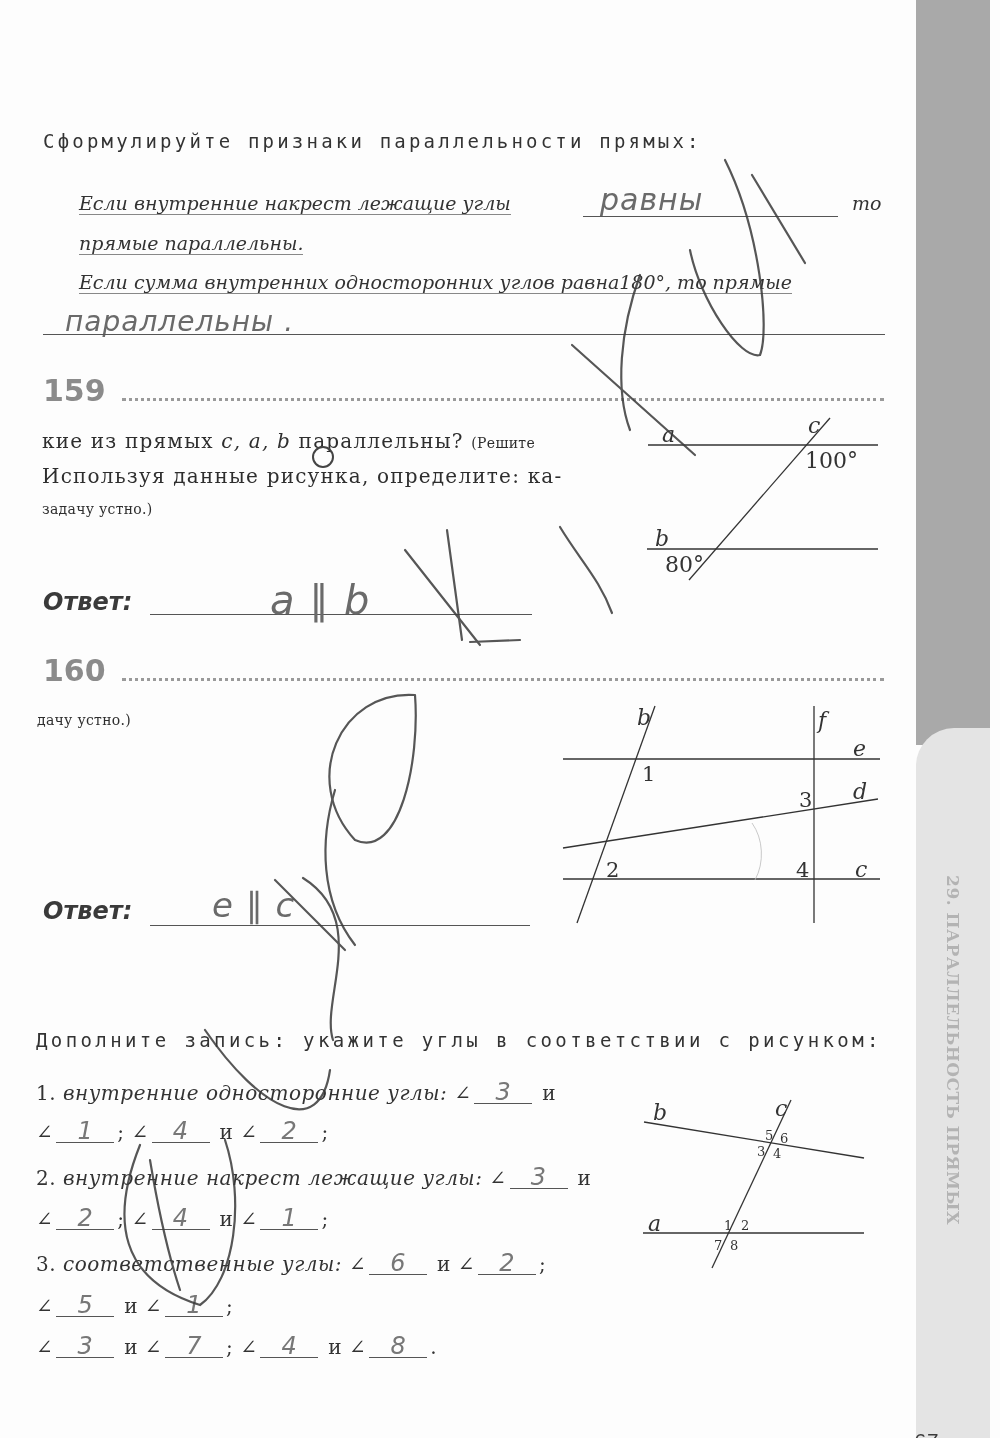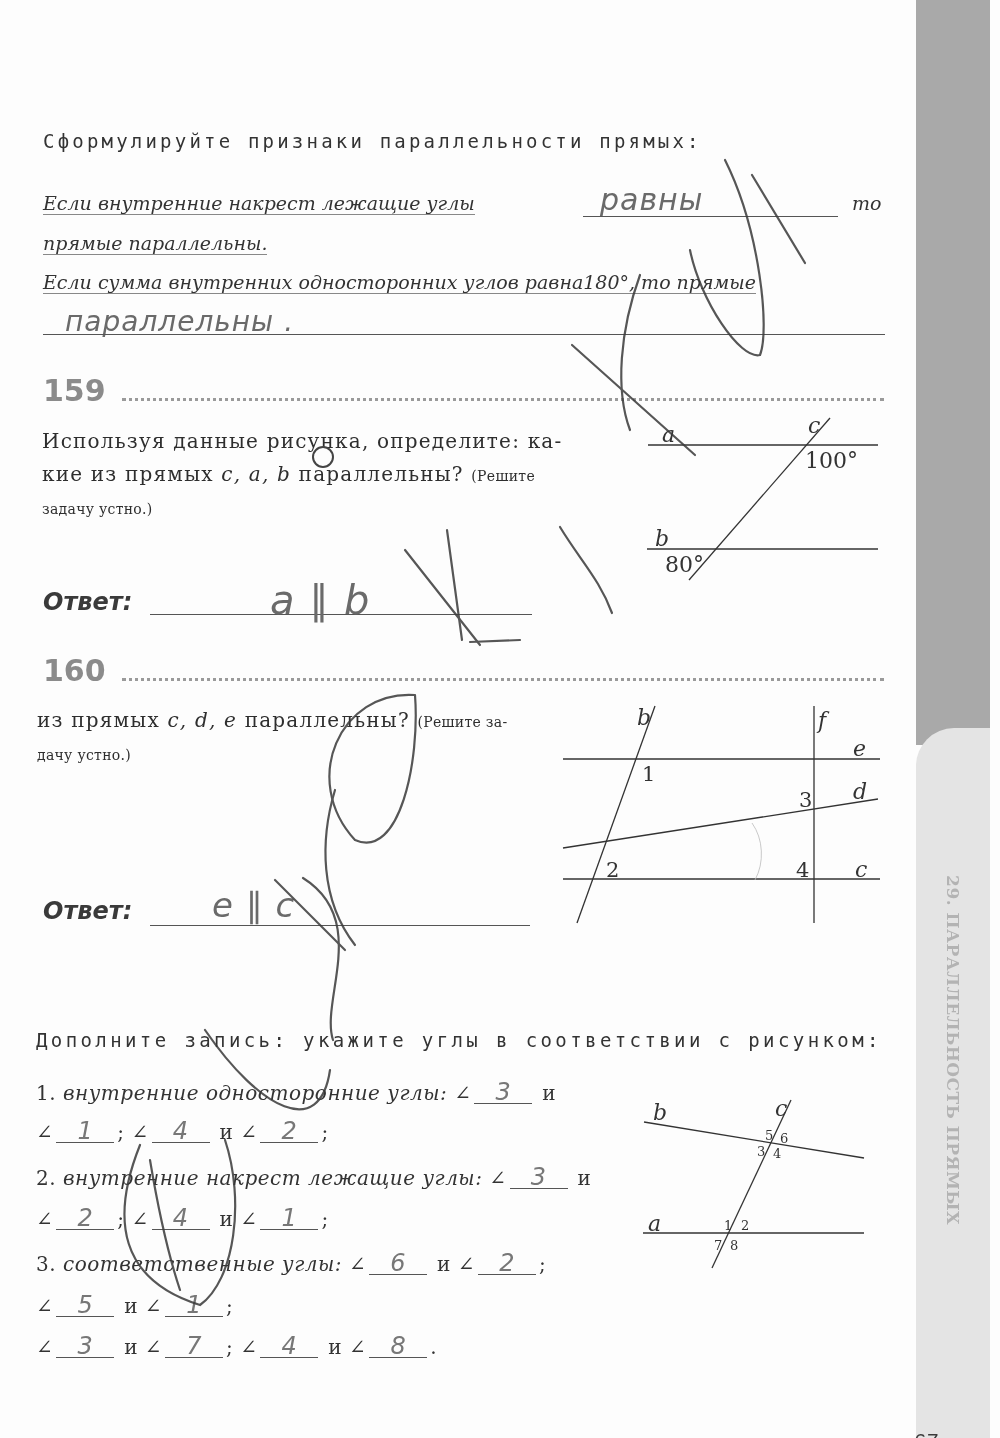--- a/index.html
+++ b/index.html
@@ -28,21 +28,21 @@
     font-family: Liberation Mono, monospace; font-size: 21px; color: #3a3a3a;
   }
   .mono-head {
     font-family: "DejaVu Sans Mono", monospace; font-size: 19px;
     letter-spacing: 3.2px; color: #333;
   }
   .ital {
     font-family: "DejaVu Serif", serif; font-style: italic; font-size: 19px;
     color: #333;
   }
-  .u-under { border-bottom: 1.5px solid #888; }
+  .u-under { border-bottom: 1.5px solid #888; margin-left: 36px; }
   .hand {
     font-family: "DejaVu Sans", sans-serif; font-style: italic; font-weight: 200;
     color: #6a6a6a; font-size: 27px; letter-spacing: 1px;
   }
   .prob-num {
     font-family: "DejaVu Sans", sans-serif; font-weight: bold; font-size: 30px;
     color: #8b8b8b;
   }
   .dots {
     position: absolute; height: 0; border-bottom: 3px dotted #9a9a9a;
@@ -92,22 +92,22 @@
 <div class="abs ital" style="left:43px; top:271px;">
   <span class="u-under">Если сумма внутренних односторонних углов равна180°, то прямые</span>
 </div>
 <div class="abs hand" style="left:65px; top:305px; font-size:28px;">параллельны .</div>
 <div class="line" style="left:43px; top:334px; width:842px;"></div>
 
 <div class="abs prob-num" style="left:43px; top:373px;">159</div>
 <div class="dots" style="left:122px; top:398px; width:762px;"></div>
 
 <div class="abs body-text" style="left:42px; top:425px; width:580px;">
+  <div><span>кие из прямых </span><i>c, a, b</i><span> параллельны? </span><span class="small">(Решите</span></div>
   <div>Используя данные рисунка, определите: ка-</div>
-  <div><span>кие из прямых </span><i>c, a, b</i><span> параллельны? </span><span class="small">(Решите</span></div>
   <div class="small">задачу устно.)</div>
 </div>
 
 <svg class="abs" style="left:640px; top:410px;" width="250" height="180">
   <g stroke="#333" stroke-width="1.3" fill="none">
     <line x1="8" y1="35" x2="238" y2="35"></line>
     <line x1="7" y1="139" x2="238" y2="139"></line>
     <line x1="190" y1="8" x2="49" y2="170"></line>
   </g>
   <g fill="#333" font-style="italic" font-size="22">
@@ -120,21 +120,20 @@
 </svg>
 
 <div class="abs answer-label" style="left:43px; top:588px;">Ответ:</div>
 <div class="line" style="left:150px; top:614px; width:382px;"></div>
 <div class="abs hand" style="left:270px; top:577px; font-size:40px;">a ∥ b</div>
 
 <div class="abs prob-num" style="left:43px; top:653px;">160</div>
 <div class="dots" style="left:122px; top:678px; width:762px;"></div>
 
 <div class="abs body-text" style="left:37px; top:704px; width:520px; font-weight:bold;">
-  <div style="font-weight:normal;"><span>из прямых </span><i>c, d, e</i><span> параллельны? </span><span class="small">(Решите за-</span></div>
   <div class="small" style="font-weight:normal;">дачу устно.)</div>
 </div>
 
 <svg class="abs" style="left:555px; top:700px;" width="330" height="230">
   <g stroke="#333" stroke-width="1.3" fill="none">
     <line x1="8" y1="59" x2="325" y2="59"></line>
     <line x1="8" y1="148" x2="323" y2="99"></line>
     <line x1="8" y1="179" x2="325" y2="179"></line>
     <line x1="100" y1="6" x2="22" y2="223"></line>
     <line x1="259" y1="6" x2="259" y2="223"></line>

